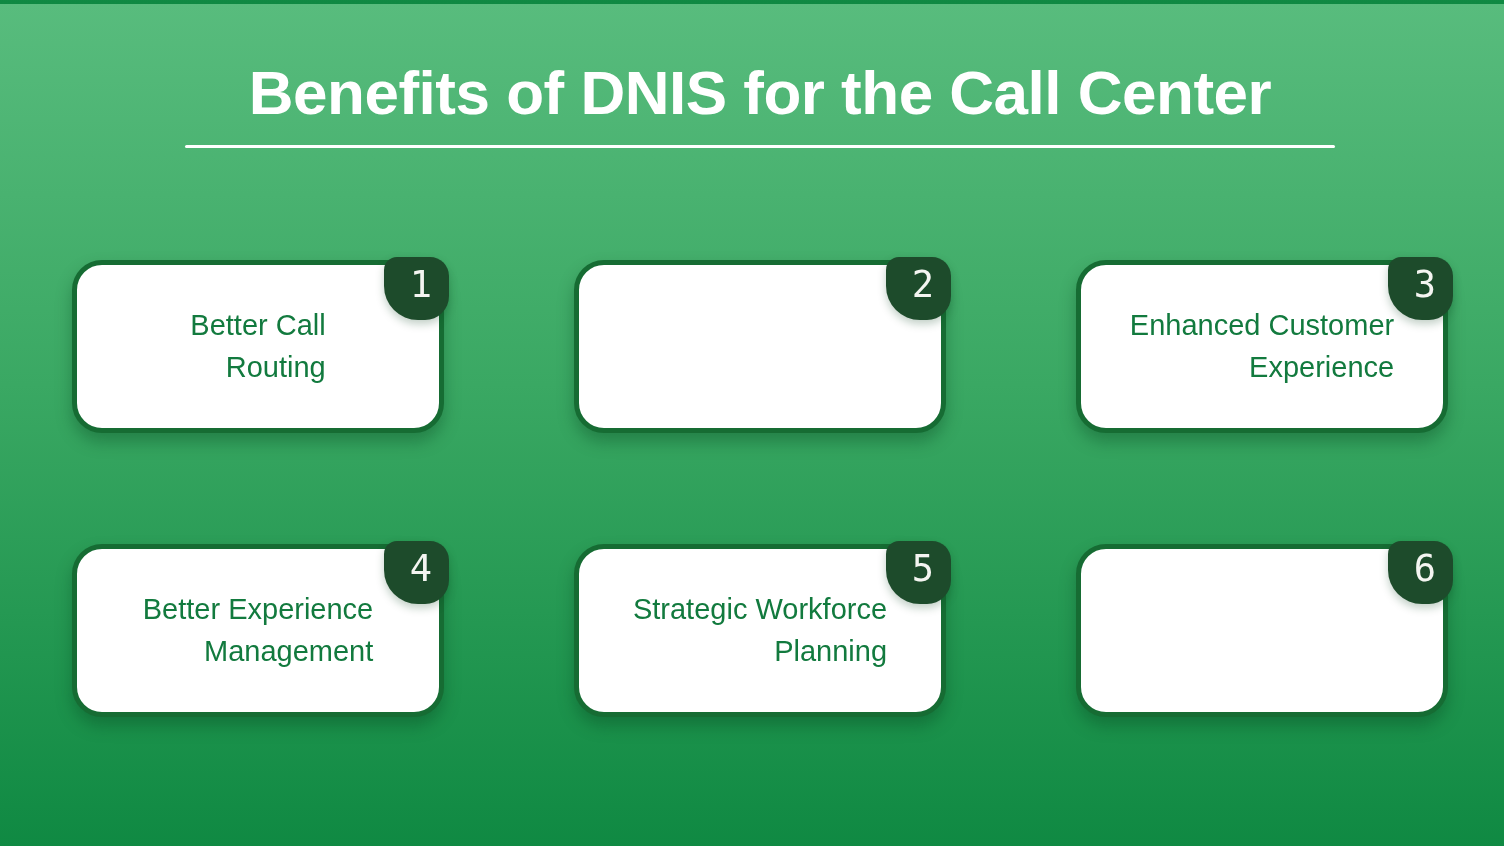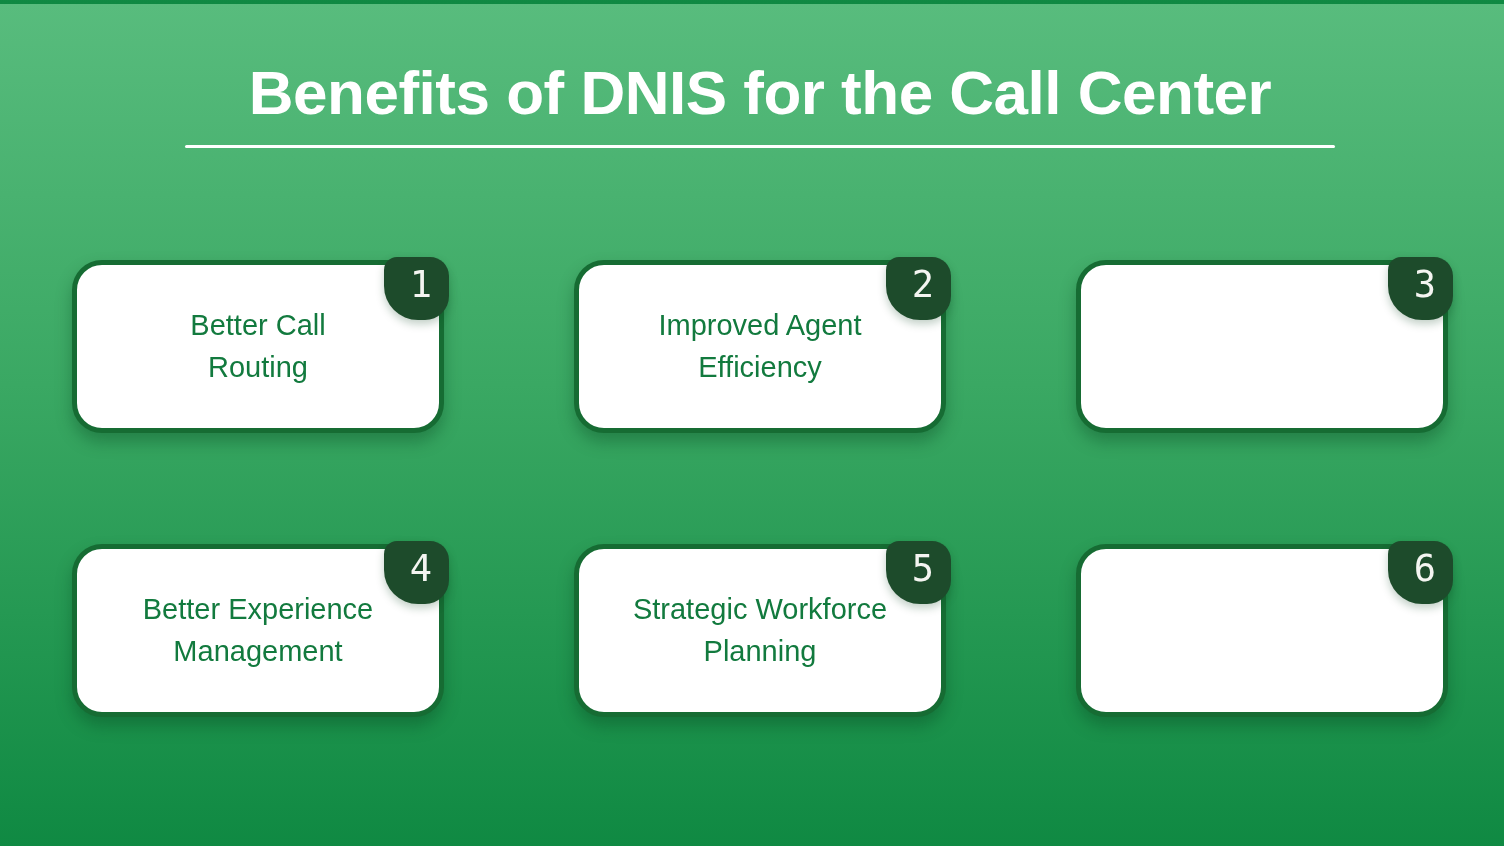--- a/index.html
+++ b/index.html
@@ -43,21 +43,21 @@
     border-radius: 30px;
     box-shadow: 0 9px 16px rgba(7, 62, 28, 0.35);
     display: flex;
     align-items: center;
     justify-content: center;
   }
   .card-label {
     color: #127a3e;
     font-size: 29px;
     line-height: 1.42;
-    text-align: center;
+    text-align: right;
     white-space: pre-line;
     padding: 0 20px;
   }
   .badge {
     position: absolute;
     top: -12px;
     right: -14px;
     width: 65px;
     height: 63px;
     background: #1d4b2b;
@@ -91,28 +91,28 @@
       <span class="badge-number">1</span>
     </div>
     <div class="card-label">Better Call
 Routing</div>
   </div>
 
   <div class="card">
     <div class="badge">
       <span class="badge-number">2</span>
     </div>
-    <div class="card-label">Improved Agent
-Efficiency</div>
   </div>
 
   <div class="card">
     <div class="badge">
       <span class="badge-number">3</span>
     </div>
+    <div class="card-label">Enhanced Customer
+Experience</div>
   </div>
 
   <div class="card">
     <div class="badge">
       <span class="badge-number">4</span>
     </div>
     <div class="card-label">Better Experience
 Management</div>
   </div>
 

